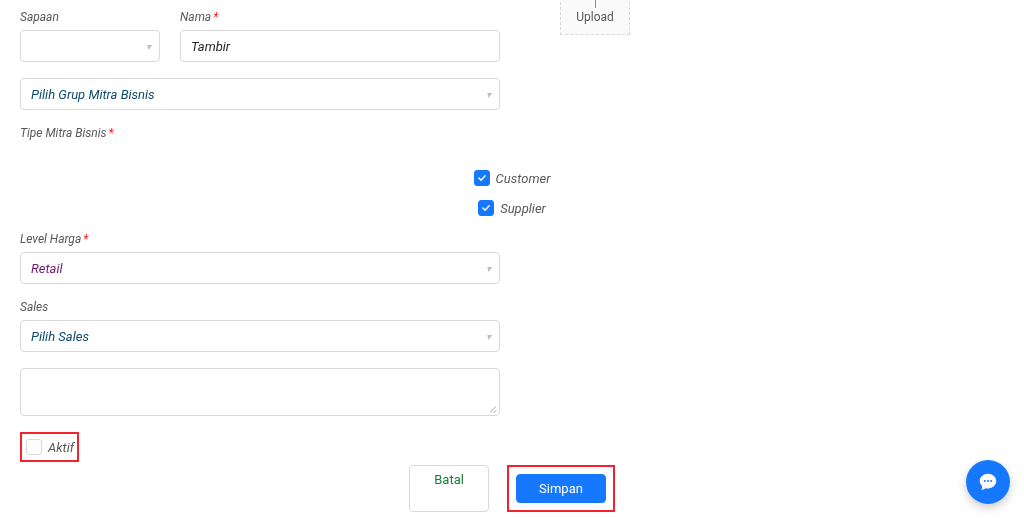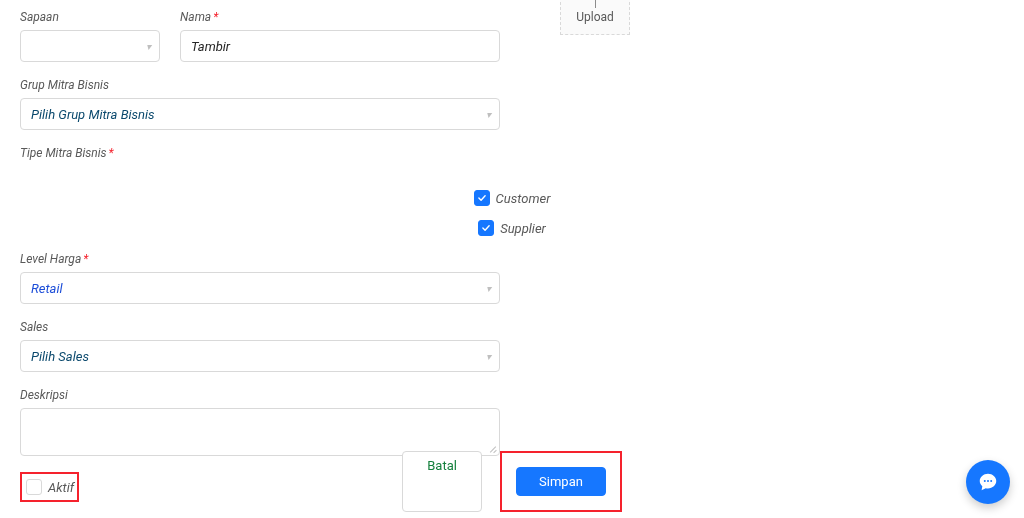--- a/index.html
+++ b/index.html
@@ -41,21 +41,21 @@
     background: #fff;
     font-size: 13px;
     color: #262626;
     padding: 6px 10px;
     height: 32px;
     display: flex;
     align-items: center;
     position: relative;
   }
   .select .placeholder { color: #0c4a6e; }
-  .select .value { color: #1d4ed8; }
+  .select .value { color: #701a75; }
   .select .chev {
     position: absolute;
     right: 8px;
     top: 50%;
     transform: translateY(-50%);
     color: #bfbfbf;
     font-size: 10px;
     pointer-events: none;
   }
   .textarea {
@@ -153,21 +153,21 @@
     border: 1px solid #d9d9d9;
     color: #15803d;
   }
   .btn-primary {
     background: #1677ff;
     border: 1px solid #1677ff;
     color: #fff;
   }
   .btn-primary-wrap {
     border: 2px solid #f5222d;
-    padding: 14px;
+    padding: 7px;
   }
   .chat-fab {
     position: absolute;
     right: 14px;
     bottom: 14px;
     width: 44px; height: 44px;
     border-radius: 50%;
     background: #1677ff;
     display: flex;
     align-items: center;
@@ -199,21 +199,20 @@
         <span>Nama</span><span class="req">*</span>
       </label>
       <div class="input">
         <span>Tambir</span>
       </div>
     </div>
   </div>
 
   <div class="row">
     <div class="field full-col">
-      <label class="fld-label">Grup Mitra Bisnis</label>
       <div class="select">
         <span class="placeholder">Pilih Grup Mitra Bisnis</span>
         <span class="chev">▾</span>
       </div>
     </div>
   </div>
 
   <div class="row" style="flex-direction:column; margin-bottom:16px;">
     <label class="fld-label">
       <span>Tipe Mitra Bisnis</span><span class="req">*</span>
@@ -255,21 +254,20 @@
       <label class="fld-label">Sales</label>
       <div class="select">
         <span class="placeholder">Pilih Sales</span>
         <span class="chev">▾</span>
       </div>
     </div>
   </div>
 
   <div class="row">
     <div class="field full-col">
-      <label class="fld-label">Deskripsi</label>
       <div class="textarea">
         <span></span>
         <span class="resize-handle"></span>
       </div>
     </div>
   </div>
 
   <div class="row">
     <span class="aktif-wrap">
       <span class="chk">

